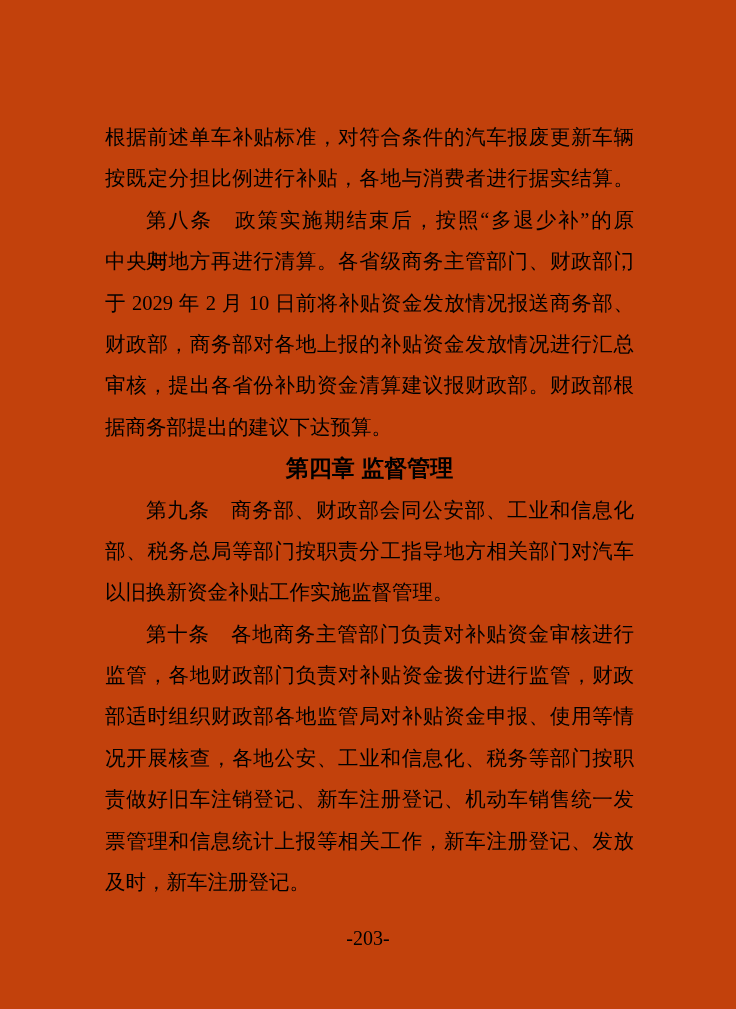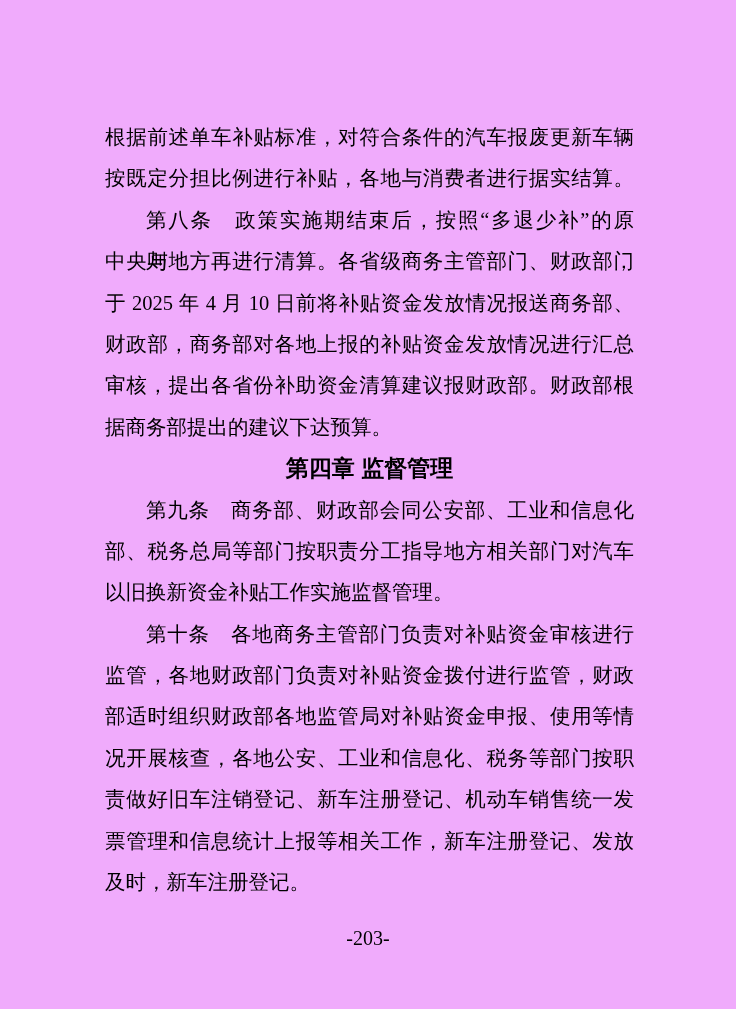--- a/index.html
+++ b/index.html
@@ -8,21 +8,21 @@
     width: 736px;
     height: 1009px;
     font-family: "Liberation Serif", "DejaVu Serif", serif;
     color: #000;
     overflow: hidden;
   }
   .page {
     position: relative;
     width: 736px;
     height: 1009px;
-    background: #f0abfc;
+    background: #c2410c;
     overflow: hidden;
   }
   .text-block {
     position: absolute;
     left: 105px;
     top: 117px;
     width: 529px;
   }
   .line {
     font-family: "Liberation Serif", "DejaVu Serif", serif;
@@ -61,21 +61,21 @@
 </style>
 </head>
 <body>
 
 <div class="page">
   <div class="text-block">
       <div class="line just">根据前述单车补贴标准，对符合条件的汽车报废更新车辆</div>
       <div class="line just">按既定分担比例进行补贴，各地与消费者进行据实结算。</div>
       <div class="line just indent">第八条　政策实施期结束后，按照“多退少补”的原则，</div>
       <div class="line just">中央与地方再进行清算。各省级商务主管部门、财政部门</div>
-      <div class="line just">于 2025 年 4 月 10 日前将补贴资金发放情况报送商务部、</div>
+      <div class="line just">于 2029 年 2 月 10 日前将补贴资金发放情况报送商务部、</div>
       <div class="line just">财政部，商务部对各地上报的补贴资金发放情况进行汇总</div>
       <div class="line just">审核，提出各省份补助资金清算建议报财政部。财政部根</div>
       <div class="line left">据商务部提出的建议下达预算。</div>
       <div class="line heading">第四章 监督管理</div>
       <div class="line just indent">第九条　商务部、财政部会同公安部、工业和信息化</div>
       <div class="line just">部、税务总局等部门按职责分工指导地方相关部门对汽车</div>
       <div class="line left">以旧换新资金补贴工作实施监督管理。</div>
       <div class="line just indent">第十条　各地商务主管部门负责对补贴资金审核进行</div>
       <div class="line just">监管，各地财政部门负责对补贴资金拨付进行监管，财政</div>
       <div class="line just">部适时组织财政部各地监管局对补贴资金申报、使用等情</div>

